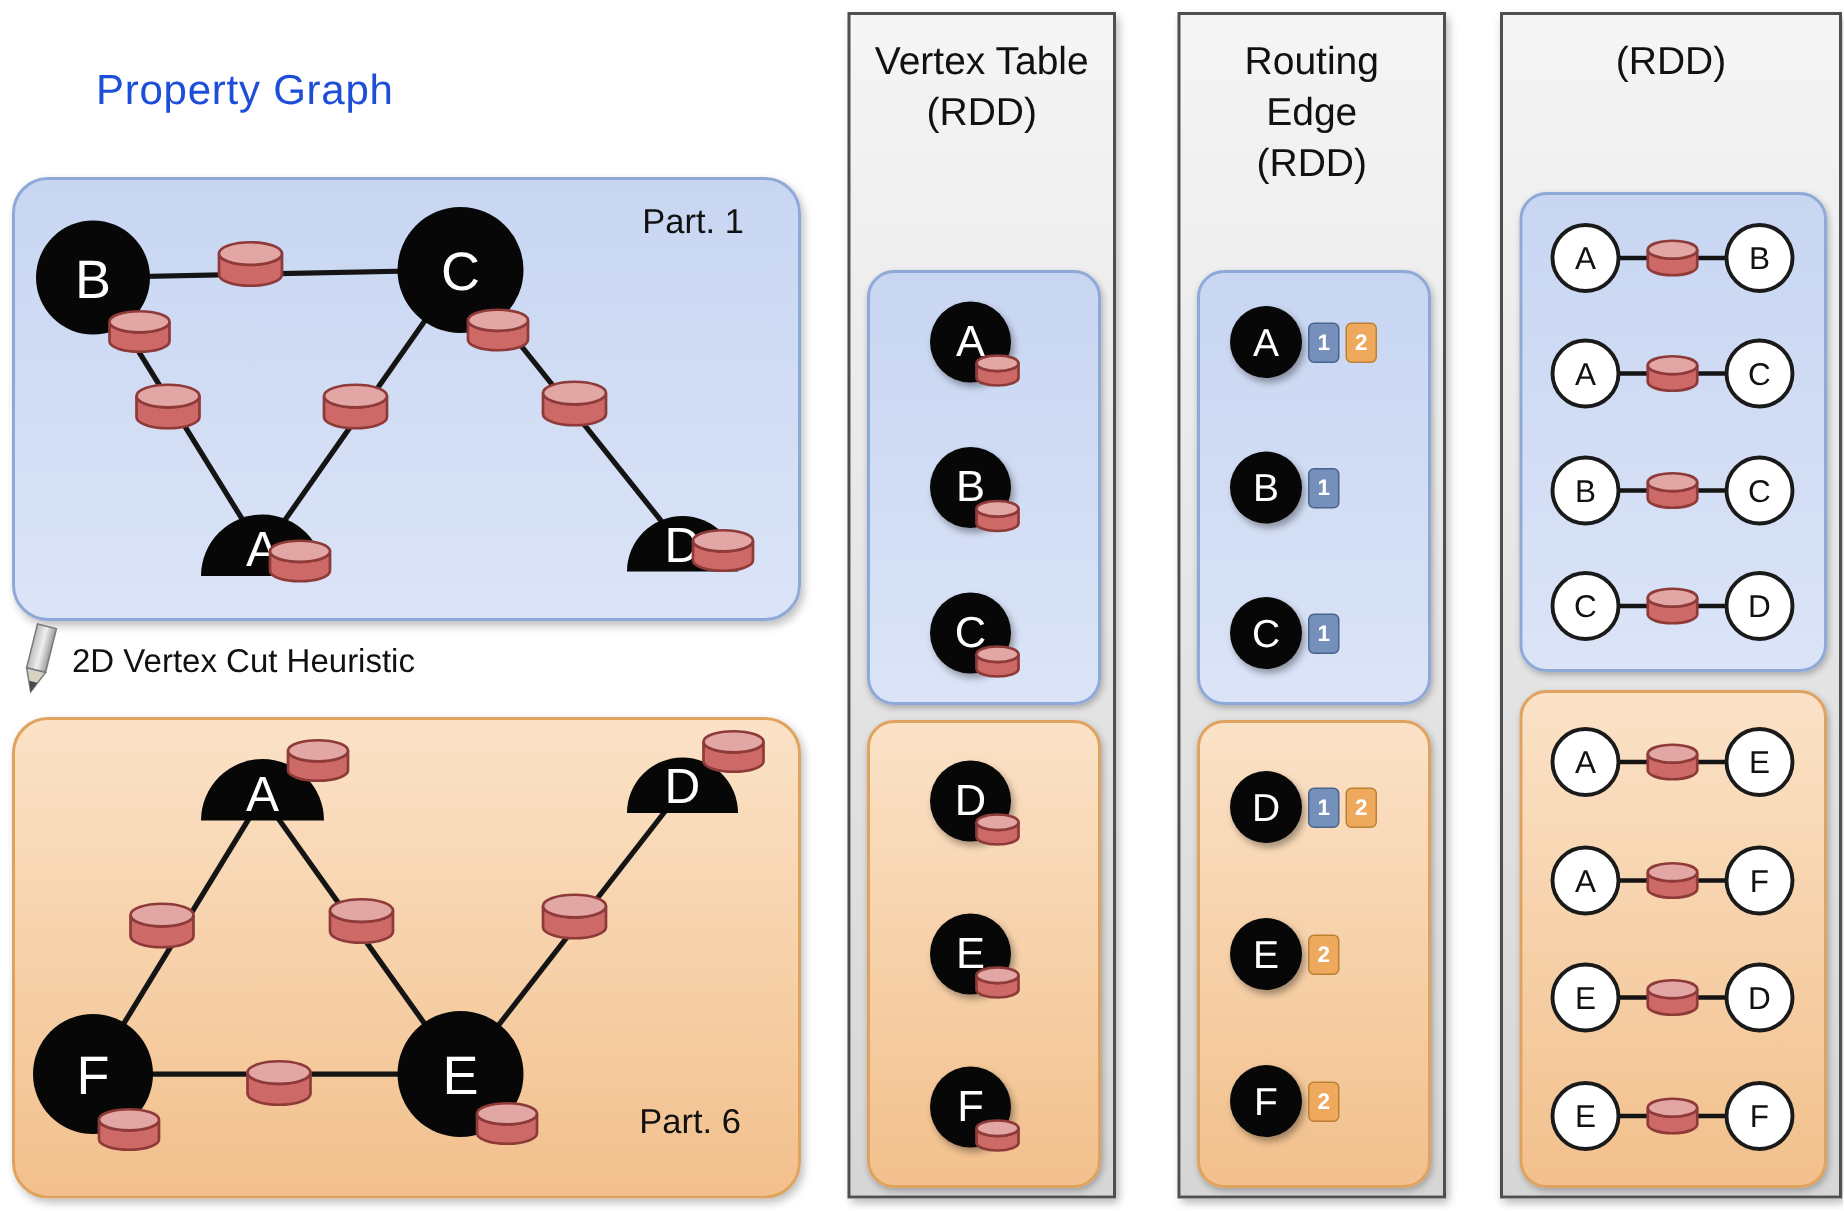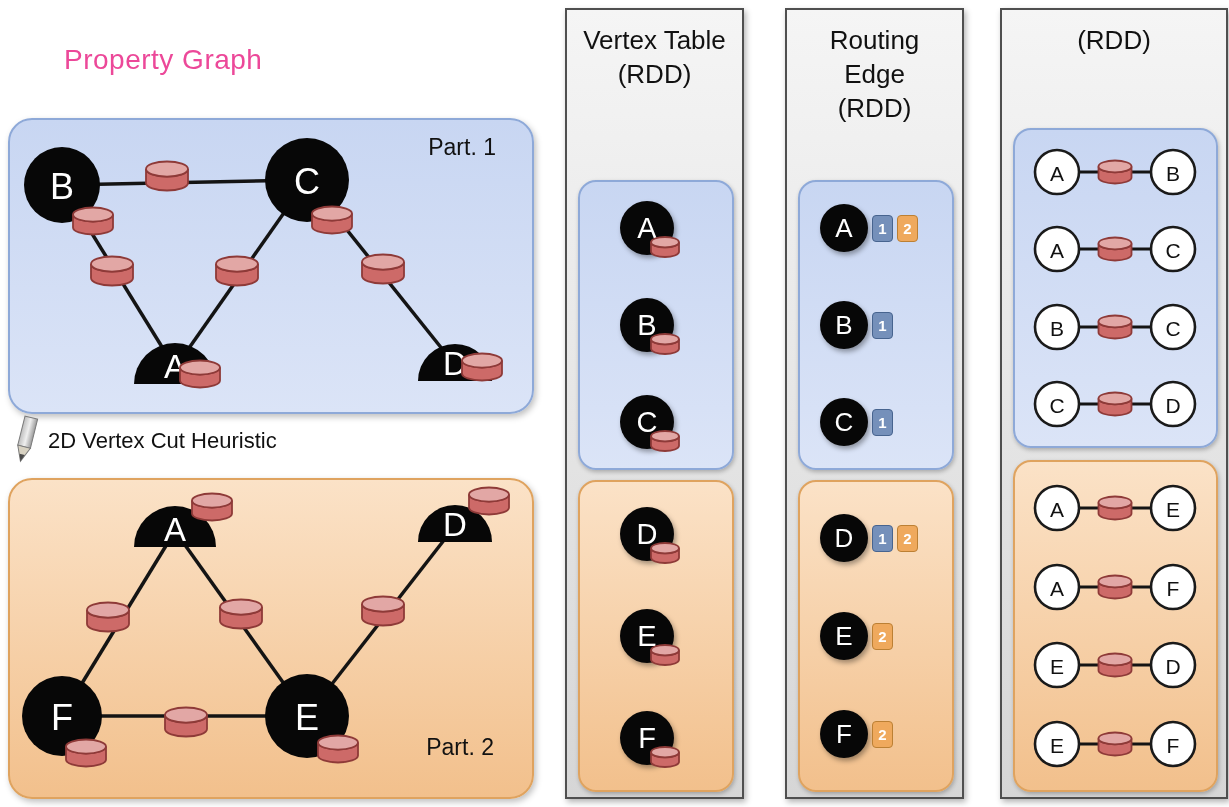--- a/index.html
+++ b/index.html
@@ -1,19 +1,19 @@
 <!DOCTYPE html>
 <html><head>
 <meta charset="utf-8">
 <style>
   html,body{margin:0;padding:0;}
   body{font-family:"Liberation Sans",sans-serif;background:#ffffff;}
   #stage{position:relative;width:1229px;height:807px;background:#ffffff;overflow:hidden;}
 
-  .pg-title{position:absolute;left:64px;top:44px;font-size:28px;color:#ec4899;letter-spacing:.5px;}
+  .pg-title{position:absolute;left:64px;top:44px;font-size:28px;color:#1d4ed8;letter-spacing:.5px;}
   .cut-label{position:absolute;left:48px;top:428px;font-size:22px;color:#111;}
 
   .part-box{position:absolute;border-radius:24px;border:2px solid;box-shadow:2px 3px 6px rgba(0,0,0,.25);}
   .blue-box{background:linear-gradient(180deg,#c8d6f2 0%,#dbe4f7 100%);border-color:#8ea9d8;}
   .orange-box{background:linear-gradient(180deg,#fbe2c7 0%,#f2c08c 100%);border-color:#dfa35f;}
   #part1{left:8px;top:118px;width:522px;height:292px;}
   #part2{left:8px;top:478px;width:522px;height:317px;}
   .part-label{position:absolute;font-size:23px;color:#111;}
   .pl1{top:14px;right:36px;}
   .pl2{bottom:36px;right:38px;}
@@ -46,21 +46,21 @@
 <body>
 
 <div id="stage">
 
   <div class="pg-title">Property Graph</div>
 
   <div class="part-box blue-box" id="part1">
     <div class="part-label pl1">Part. 1</div>
   </div>
   <div class="part-box orange-box" id="part2">
-    <div class="part-label pl2">Part. 2</div>
+    <div class="part-label pl2">Part. 6</div>
   </div>
 
   <svg id="graph-svg">
       <line x1="62" y1="185" x2="307" y2="180" stroke="#141414" stroke-width="3.5"></line>
       <line x1="62" y1="185" x2="175" y2="368" stroke="#141414" stroke-width="3.5"></line>
       <line x1="307" y1="180" x2="175" y2="368" stroke="#141414" stroke-width="3.5"></line>
       <line x1="307" y1="180" x2="455" y2="365" stroke="#141414" stroke-width="3.5"></line>
       <line x1="175" y1="531" x2="62" y2="716" stroke="#141414" stroke-width="3.5"></line>
       <line x1="175" y1="531" x2="307" y2="716" stroke="#141414" stroke-width="3.5"></line>
       <line x1="455" y1="526" x2="307" y2="716" stroke="#141414" stroke-width="3.5"></line>

